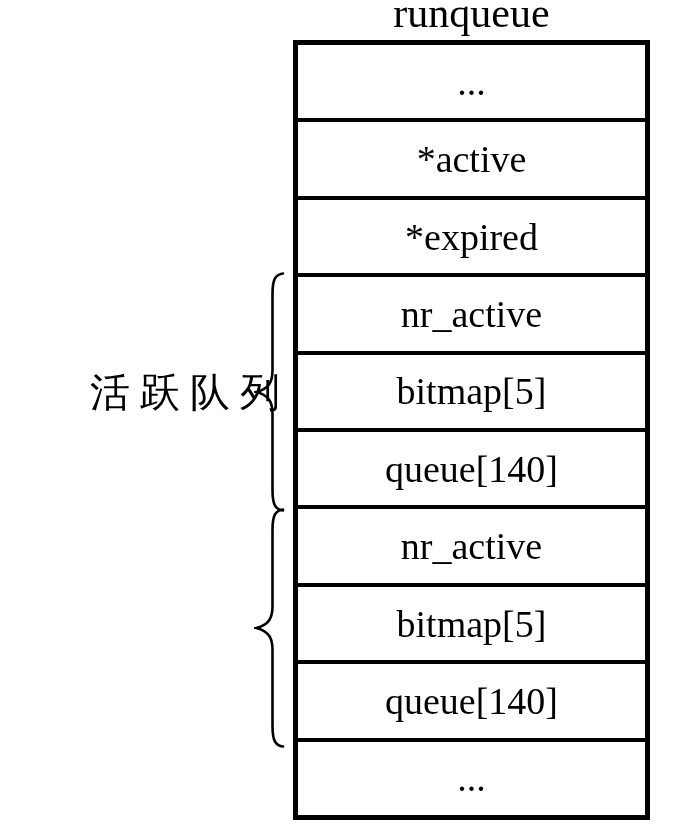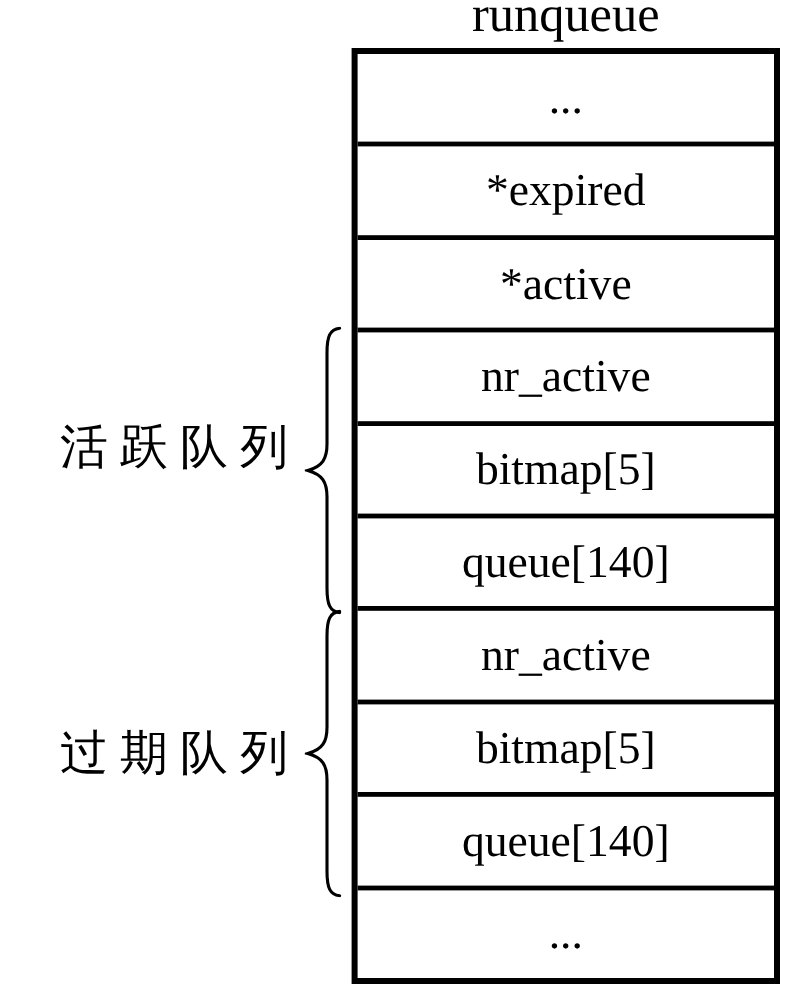--- a/index.html
+++ b/index.html
@@ -64,39 +64,39 @@
   .brace-expired { top: 508px; }
   .group-label {
     position: absolute;
     left: 50px;
     font-size: 40px;
     line-height: 48px;
     letter-spacing: 10px;
     white-space: nowrap;
     color: #000000;
   }
-  .label-active { top: 349px; }
+  .label-active { top: 369px; margin-left: 40px; }
   .label-expired { top: 604px; }
 </style>
 </head>
 <body>
 
 <div class="canvas">
 
   <div class="diagram-title">runqueue</div>
 
   <div class="struct-box">
     <div class="struct-row">
       <span>...</span>
     </div>
     <div class="struct-row">
-      <span>*expired</span>
+      <span>*active</span>
     </div>
     <div class="struct-row">
-      <span>*active</span>
+      <span>*expired</span>
     </div>
     <div class="struct-row">
       <span>nr_active</span>
     </div>
     <div class="struct-row">
       <span>bitmap[5]</span>
     </div>
     <div class="struct-row">
       <span>queue[140]</span>
     </div>
@@ -129,15 +129,14 @@
              C 21 2.5, 18.5 8, 18.5 22
              L 18.5 98
              C 18.5 110, 15 116.5, 2.5 120
              C 15 123.5, 18.5 130, 18.5 142
              L 18.5 218
              C 18.5 232, 21 237.5, 29 238.5" fill="none" stroke="#000000" stroke-width="2.6" stroke-linecap="round"></path>
   </svg>
 
   <div class="group-label label-active">活跃队列</div>
 
-  <div class="group-label label-expired">过期队列</div>
 
 </div>
 
 </body></html>

